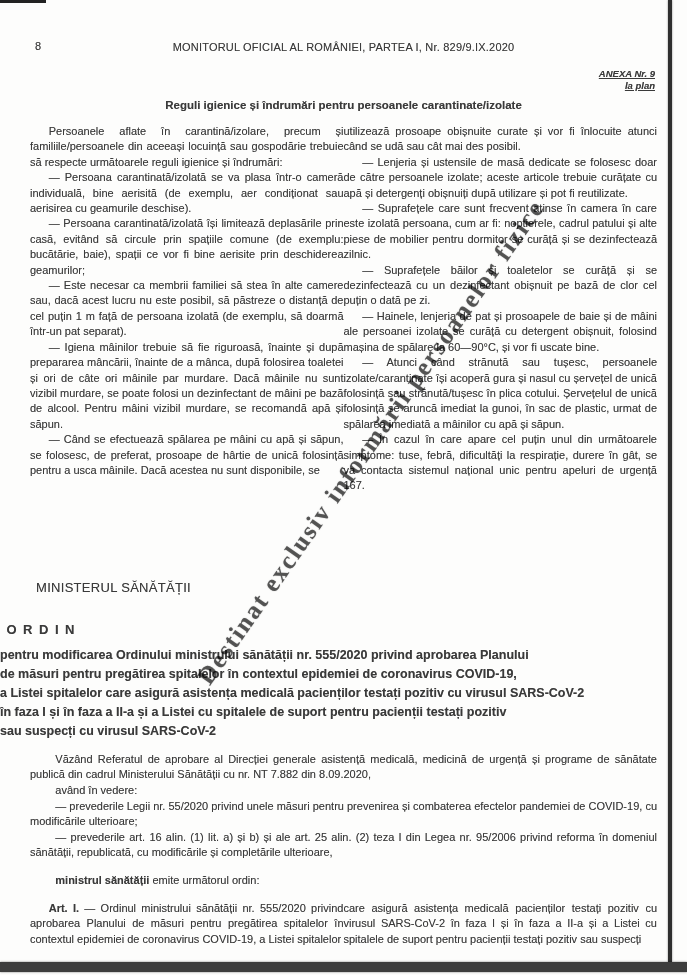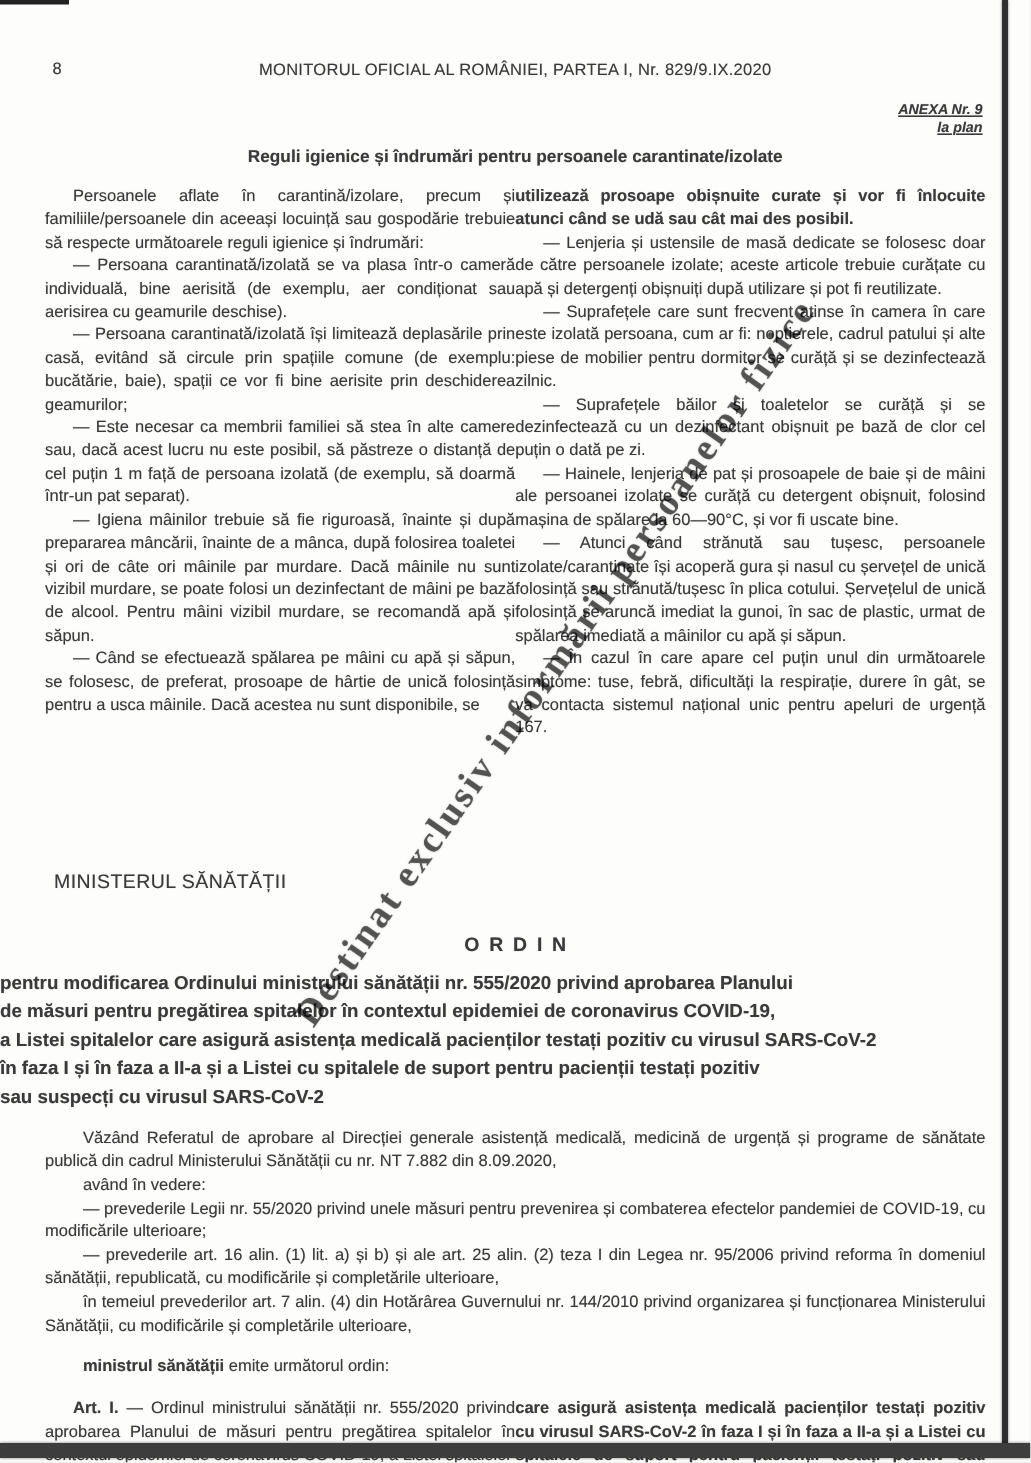--- a/index.html
+++ b/index.html
@@ -25,24 +25,24 @@
   
   .page-number { position:absolute; left:35px; top:40px; font-size:11px; }
   .journal-header { padding-top:41px; text-align:center; font-size:11px; letter-spacing:0.2px; }
   .annex { margin-top:15px; padding-right:32px; text-align:right; font-style:italic; font-weight:bold; font-size:9.5px; line-height:12px; }
   .annex div { text-decoration:underline; }
   .rules-title { margin:7px 0 0 0; text-align:center; font-weight:bold; font-size:11.5px; }
   
   .two-col { display:flex; gap:0; padding:0 30px; margin-top:13px; }
   .col { flex:1; font-size:11px; line-height:15.4px; text-align:justify; }
   .col p { margin:0; text-indent:1.7em; }
-  .col.col-right p:first-child { text-indent:0;font-weight:bold; }
+  .col.col-right p:first-child { text-indent:0; }
   
   .ministry { margin:86px 0 0 36px; font-size:13px; letter-spacing:0.3px; }
-  .order-heading { margin-top:27px; text-align:center; font-weight:bold; font-size:13px; letter-spacing:0.5em; text-indent:0.5em; }
+  .order-heading { margin-top:27px; font-weight:bold; font-size:13px; letter-spacing:0.5em; text-indent:0.5em; }
   .order-title { margin-top:9px; font-weight:bold; font-size:12.5px; }
   .order-title div { line-height:19px; margin:0; }
   .preamble { padding:0 30px; margin-top:11px; font-size:11px; line-height:15.6px; text-align:justify; }
   .preamble p { margin:0; text-indent:2.3em; }
   .emits-line { padding:0 30px; margin:13px 0 0 0; font-size:11px; text-indent:2.3em; }
   .bottom-cols { margin-top:15px; }
   .bottom-cols p { margin:0; }
 </style>
 </head>
 <body>
@@ -95,21 +95,20 @@
       <div>a Listei spitalelor care asigură asistența medicală pacienților testați pozitiv cu virusul SARS-CoV-2</div>
       <div>în faza I și în faza a II-a și a Listei cu spitalele de suport pentru pacienții testați pozitiv</div>
       <div>sau suspecți cu virusul SARS-CoV-2</div>
     </div>
 
   <div class="preamble">
       <p>Văzând Referatul de aprobare al Direcției generale asistență medicală, medicină de urgență și programe de sănătate publică din cadrul Ministerului Sănătății cu nr. NT 7.882 din 8.09.2020,</p>
       <p>având în vedere:</p>
       <p>— prevederile Legii nr. 55/2020 privind unele măsuri pentru prevenirea și combaterea efectelor pandemiei de COVID-19, cu modificările ulterioare;</p>
       <p>— prevederile art. 16 alin. (1) lit. a) și b) și ale art. 25 alin. (2) teza I din Legea nr. 95/2006 privind reforma în domeniul sănătății, republicată, cu modificările și completările ulterioare,</p>
-      <p>în temeiul prevederilor art. 7 alin. (4) din Hotărârea Guvernului nr. 144/2010 privind organizarea și funcționarea Ministerului Sănătății, cu modificările și completările ulterioare,</p>
     </div>
 
   <p class="emits-line"><strong>ministrul sănătății</strong><span> emite următorul ordin:</span></p>
 
   <div class="two-col bottom-cols">
     <div class="col col-left">
       <p><strong>Art. I.</strong><span> — Ordinul ministrului sănătății nr. 555/2020 privind aprobarea Planului de măsuri pentru pregătirea spitalelor în contextul epidemiei de coronavirus COVID-19, a Listei spitalelor</span></p>
     </div>
     <div class="col col-right">
       <p>care asigură asistența medicală pacienților testați pozitiv cu virusul SARS-CoV-2 în faza I și în faza a II-a și a Listei cu spitalele de suport pentru pacienții testați pozitiv sau suspecți</p>

